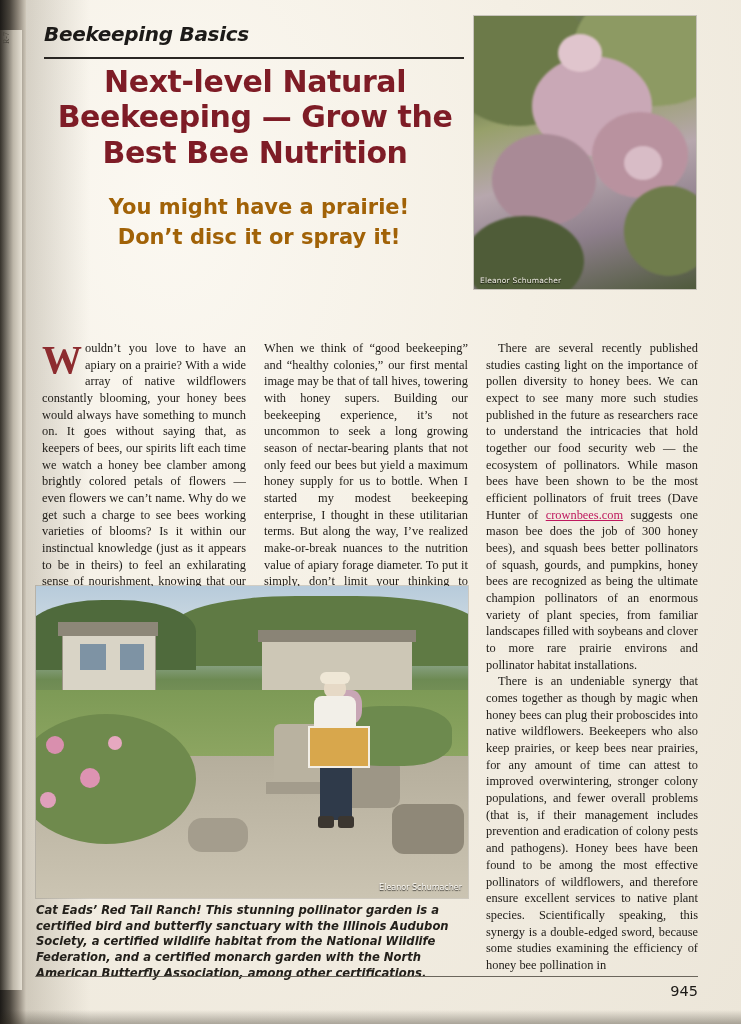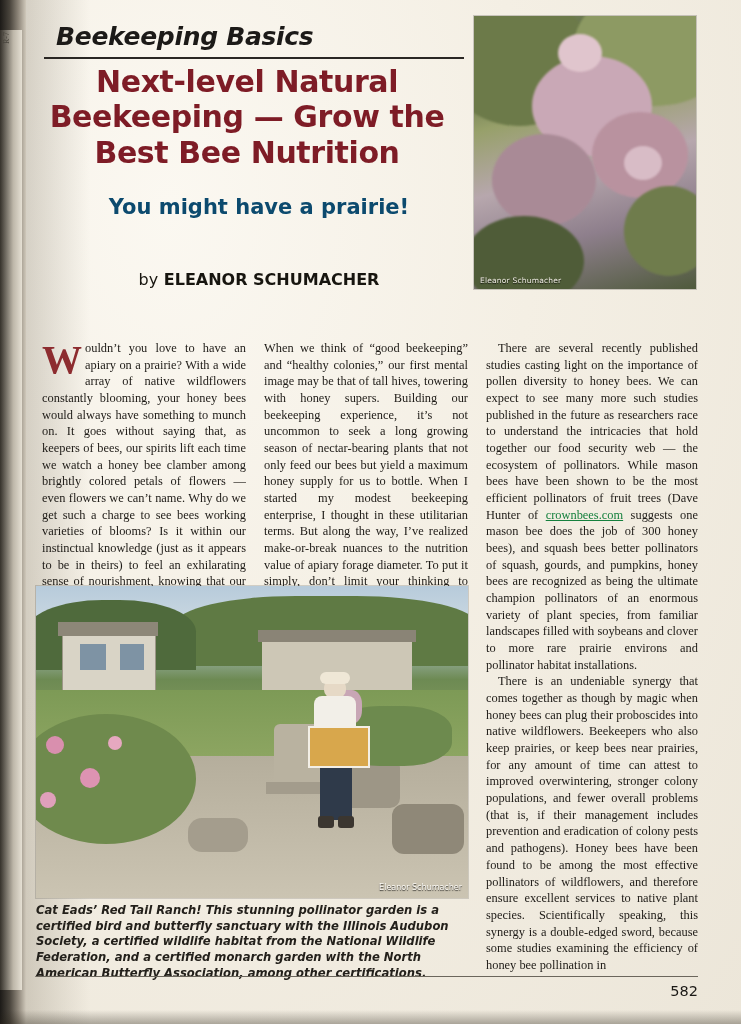--- a/index.html
+++ b/index.html
@@ -55,56 +55,56 @@
 
   .content {
     position: absolute;
     left: 8px; top: 0;
     width: 700px; height: 1024px;
   }
 
   
   .kicker {
     position: absolute;
-    left: 48px; top: 22px;
+    left: 36px; top: 22px;
     font-family: "DejaVu Sans", sans-serif;
     font-weight: bold;
     font-style: italic;
-    font-size: 25px;
+    font-size: 20px;
     color: #1c1a18;
     letter-spacing: -0.3px;
   }
   .rule {
     position: absolute;
     left: 36px; top: 57px;
     width: 420px; height: 2px;
     background: #2a2724;
   }
   .headline {
     position: absolute;
-    left: 22px; top: 64px;
+    left: 30px; top: 64px;
     width: 434px;
     text-align: center;
     font-family: "DejaVu Sans", sans-serif;
     font-weight: bold;
     font-size: 30px;
     line-height: 1.18;
     color: #7e1c26;
     letter-spacing: -0.4px;
   }
   .deck {
     position: absolute;
     left: 34px; top: 192px;
     width: 434px;
     text-align: center;
     font-family: "DejaVu Sans", sans-serif;
     font-weight: bold;
     font-size: 21px;
     line-height: 1.45;
-    color: #0c4a6e;
+    color: #a16207;
   }
   .byline {
     position: absolute;
     left: 34px; top: 270px;
     width: 434px;
     text-align: center;
     font-family: "DejaVu Sans", sans-serif;
     font-weight: bold;
     font-size: 16px;
     color: #17150f;
@@ -158,21 +158,21 @@
 
   .dropcap {
     float: left;
     font-family: "Liberation Serif", serif;
     font-weight: bold;
     font-size: 40px;
     line-height: 32px;
     padding: 4px 3px 0 0;
     color: #8d2c2f;
   }
-  .link { color: #15803d; }
+  .link { color: #be185d; }
 
   
   .photo-bottom {
     position: absolute;
     left: 28px; top: 586px;
     width: 432px; height: 312px;
     overflow: hidden;
     background: linear-gradient(to bottom, #9db7cf 0%, #b9cbd9 16%, #6d8a53 30%, #88a061 48%, #9a9583 66%, #b9b2a2 85%, #cdc6b6 100%);
     box-shadow: 0 0 0 1px rgba(0,0,0,.15);
   }
@@ -237,24 +237,21 @@
 
   <div class="paper"></div>
 
   <div class="content">
 
     <div class="kicker">Beekeeping Basics</div>
     <div class="rule"></div>
     <div class="headline">Next-level Natural Beekeeping — Grow the Best Bee Nutrition</div>
     <div class="deck">
       <div>You might have a prairie!</div>
-    </div>
-    <div class="byline">
-      <span class="by">by</span>
-      <span>ELEANOR SCHUMACHER</span>
+      <div>Don’t disc it or spray it!</div>
     </div>
 
     <div class="photo-top">
       <div class="pt-blob" style="left:-30px; top:-20px; width:150px; height:130px; background:#6c7a49;"></div>
       <div class="pt-blob" style="left:100px; top:-30px; width:160px; height:120px; background:#8d9a63;"></div>
       <div class="pt-blob" style="left:58px; top:40px; width:120px; height:100px; background:#c9a8b6;"></div>
       <div class="pt-blob" style="left:118px; top:96px; width:96px; height:86px; background:#b9929f;"></div>
       <div class="pt-blob" style="left:18px; top:118px; width:104px; height:92px; background:#a98a96;"></div>
       <div class="pt-blob" style="left:150px; top:170px; width:90px; height:90px; background:#6f7c4c;"></div>
       <div class="pt-blob" style="left:-10px; top:200px; width:120px; height:90px; background:#4f5c38;"></div>
@@ -311,17 +308,17 @@
       <div class="pb-el" style="left:284px; top:168px; width:32px; height:66px; background:#2f3a4a; border-radius:4px;"></div>
       <div class="pb-el" style="left:282px; top:230px; width:16px; height:12px; background:#3b3630; border-radius:3px;"></div>
       <div class="pb-el" style="left:302px; top:230px; width:16px; height:12px; background:#3b3630; border-radius:3px;"></div>
       <div class="pb-el" style="left:272px; top:140px; width:58px; height:38px; background:#d8a74c; border:2px solid #f3efe6;"></div>
       <div class="pb-credit">Eleanor Schumacher</div>
     </div>
     <div class="cap-bottom">Cat Eads’ Red Tail Ranch! This stunning pollinator garden is a certified bird and butterfly sanctuary with the Illinois Audubon Society, a certified wildlife habitat from the National Wildlife Federation, and a certified monarch garden with the North American Butterfly Association, among other certifications.</div>
 
     <div class="foot-rule"></div>
     <div class="foot-left">September 2023</div>
-    <div class="foot-right">582</div>
+    <div class="foot-right">945</div>
   </div>
 
   <div class="page-shadow-bottom"></div>
 </div>
 
 </body></html>

